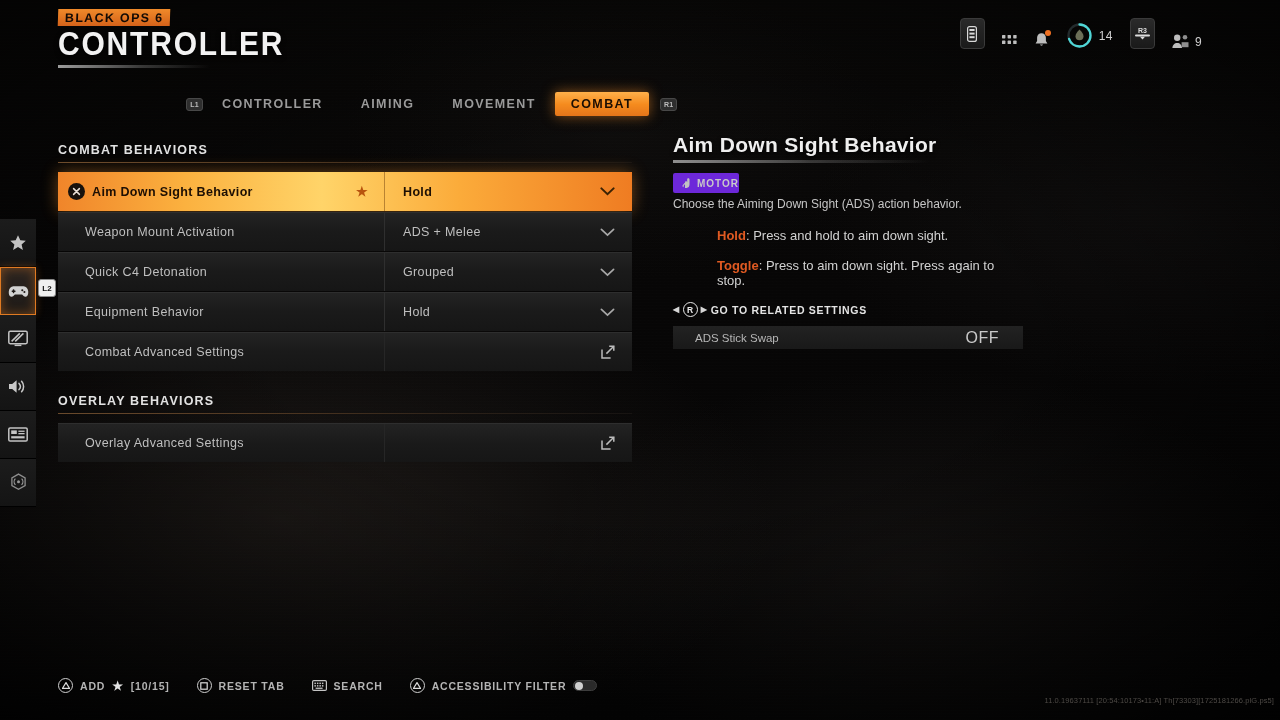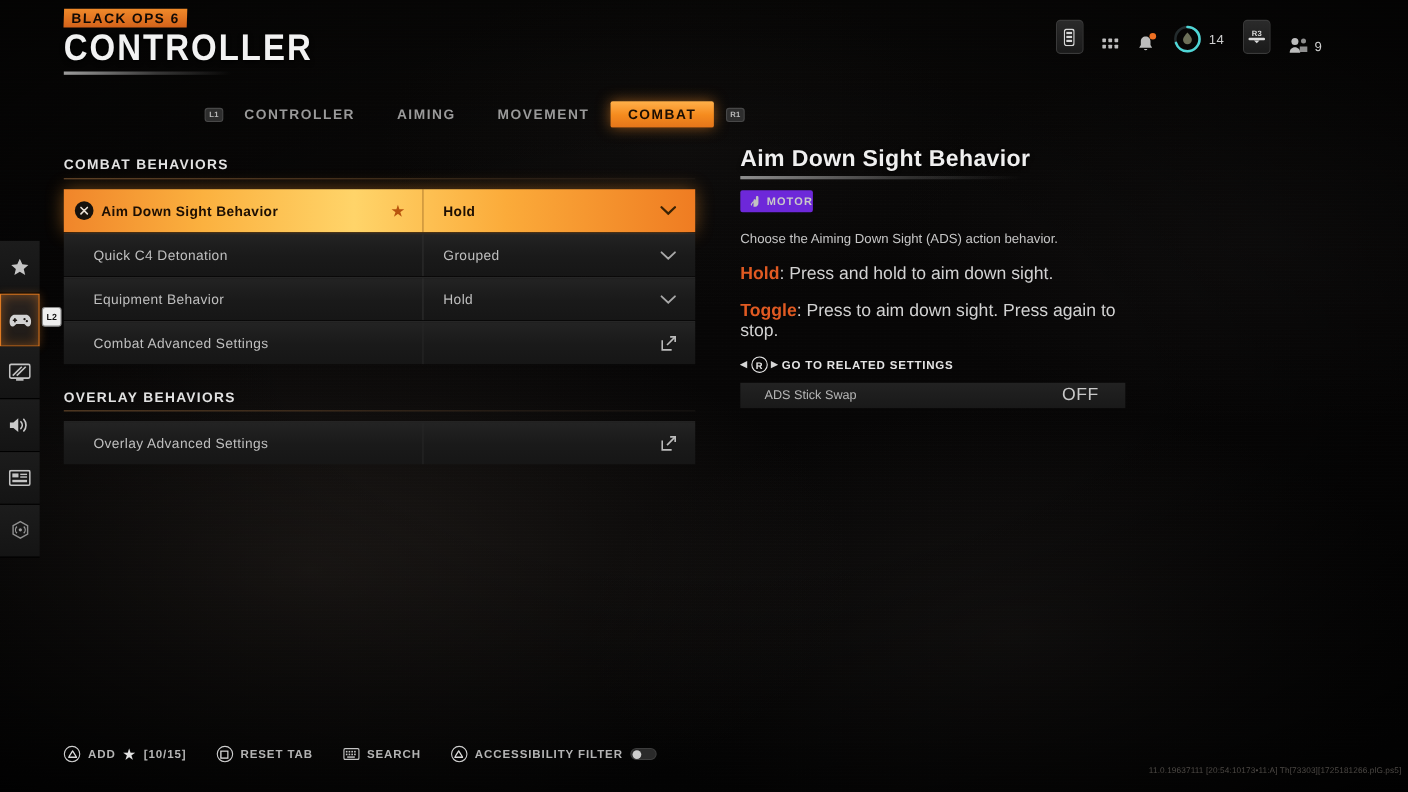--- a/index.html
+++ b/index.html
@@ -167,22 +167,22 @@
   .detail-rule {
     height:3px; width:256px; margin-top:3px;
     background:linear-gradient(90deg,rgba(205,205,205,.68) 0%, rgba(140,140,140,.3) 60%, rgba(110,110,110,0) 100%);
   }
   .motor-badge {
     display:inline-flex; align-items:center; gap:5px;
     background:#6d28d9; border-radius:2px;
     padding:4px 0 4px 8px; margin-top:10px;
     font-size:10px; font-weight:bold; letter-spacing:1px; color:#c9c9c9;
   }
-  .detail-desc { margin-top:14px; font-size:12px; color:#c6c6c6; line-height:1.5; }
-  .detail-opt { margin-top:15px; font-size:16px; color:#d2d2d2; }
+  .detail-desc { margin-top:2px; font-size:12px; color:#c6c6c6; line-height:1.5; }
+  .detail-opt { margin-top:15px; font-size:13px; color:#d2d2d2;margin-left:44px; }
   .opt-key { color:#e05a22; font-weight:bold; }
   .related-head {
     margin-top:14px; display:flex; align-items:center; gap:3px;
     font-size:10.5px; font-weight:bold; letter-spacing:.7px; color:#e4e4e4;
   }
   .rbtn {
     width:15px; height:15px; border-radius:50%;
     border:1.5px solid #e8e8e8; color:#e8e8e8;
     font-size:8.5px; font-weight:bold;
     display:flex; align-items:center; justify-content:center;
@@ -360,20 +360,31 @@
       <span class="star-mark">★</span>
     </div>
     <div class="value-cell">
       <span>Hold</span>
       <svg width="15" height="9" viewBox="0 0 15 9">
         <path d="M1.4 1.4L7.5 7.2 13.6 1.4" fill="none" stroke="#3a2204" stroke-width="2" stroke-linecap="round"></path>
       </svg>
     </div>
   </div>
 
+  <div class="row">
+    <div class="label-cell">
+      <span>Weapon Mount Activation</span>
+    </div>
+    <div class="value-cell">
+      <span>ADS + Melee</span>
+      <svg width="15" height="9" viewBox="0 0 15 9">
+        <path d="M1.4 1.4L7.5 7.2 13.6 1.4" fill="none" stroke="#a8a8a8" stroke-width="1.7" stroke-linecap="round"></path>
+      </svg>
+    </div>
+  </div>
 
   <div class="row">
     <div class="label-cell">
       <span>Quick C4 Detonation</span>
     </div>
     <div class="value-cell">
       <span>Grouped</span>
       <svg width="15" height="9" viewBox="0 0 15 9">
         <path d="M1.4 1.4L7.5 7.2 13.6 1.4" fill="none" stroke="#a8a8a8" stroke-width="1.7" stroke-linecap="round"></path>
       </svg>

